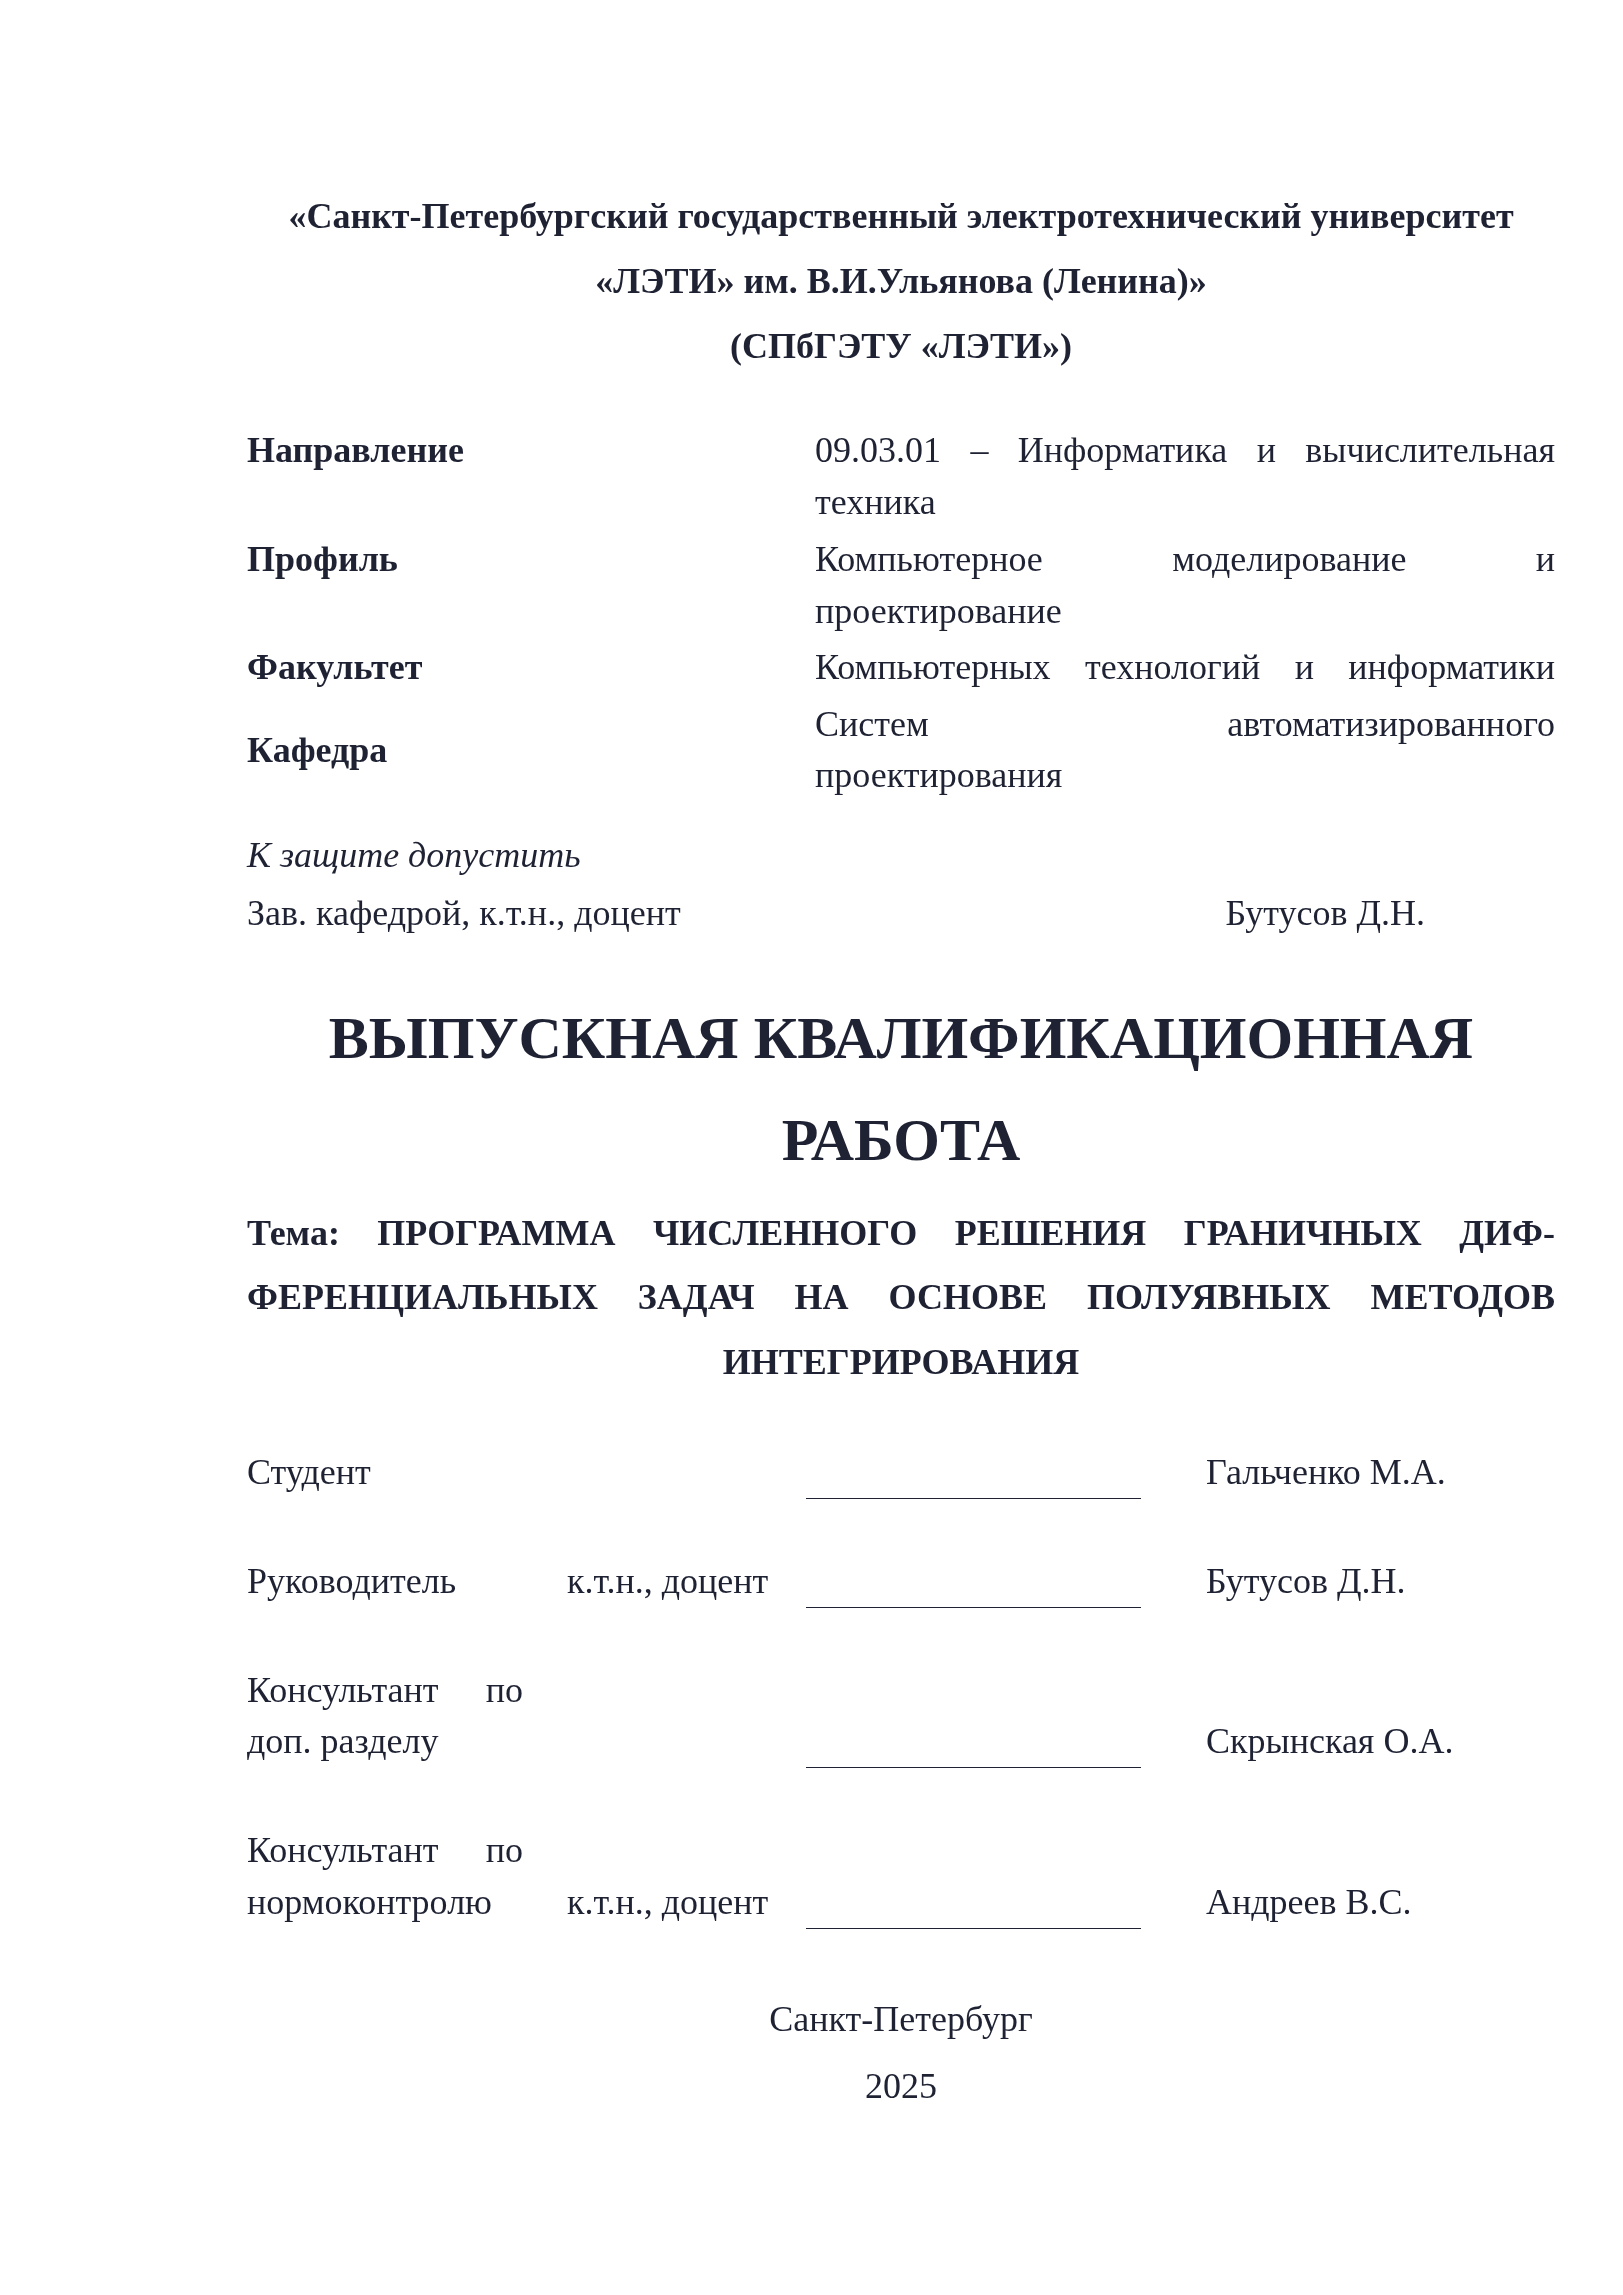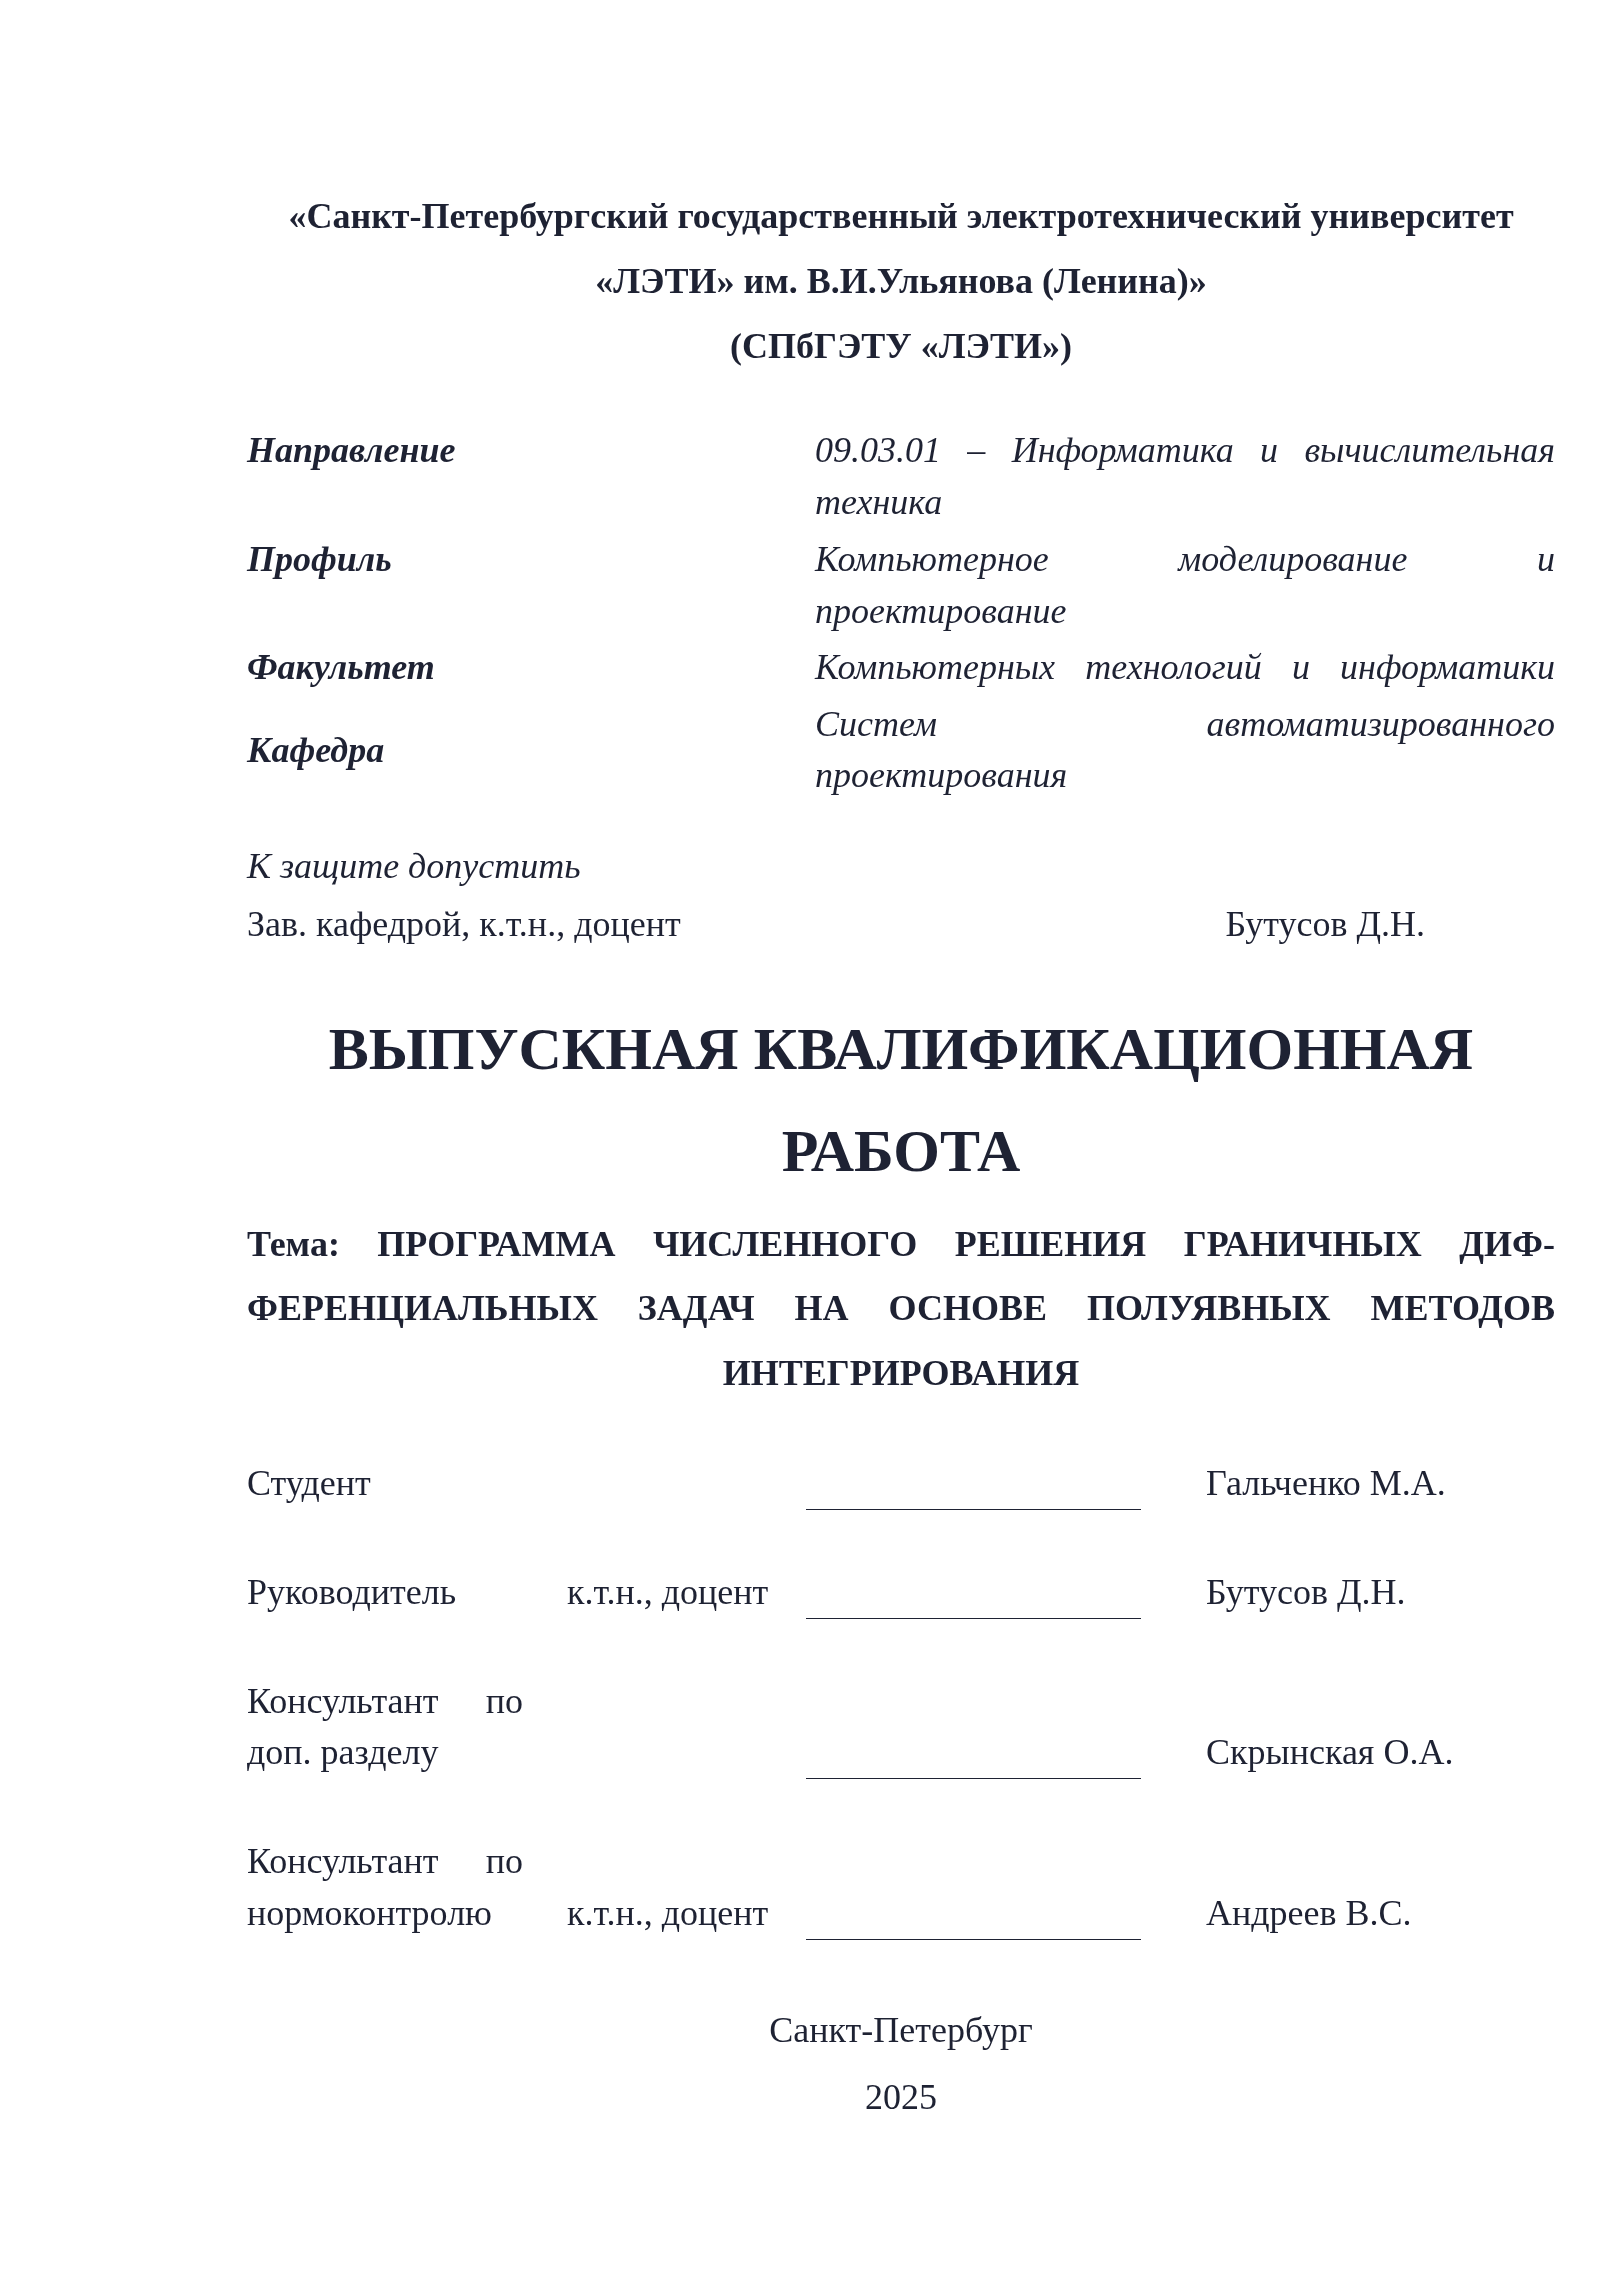--- a/index.html
+++ b/index.html
@@ -17,28 +17,28 @@
     padding: 184px 68px 0 247px;
     overflow: hidden;
     background: #ffffff;
   }
 
   
   .header { text-align: center; font-weight: bold; line-height: 1.8; }
 
   
   .fields { margin-top: 47px; }
-  .field-row { display: flex; line-height: 1.44; margin-bottom: 4.7px; font-style: italic; }
+  .field-row { display: flex; line-height: 1.44; margin-bottom: 4.7px; }
   .field-row.center-label { align-items: center; }
   .field-label { width: 568px; flex-shrink: 0; font-weight: bold; }
   .field-value { flex: 1; }
   .jline { text-align: justify; text-align-last: justify; }
 
   
-  .admit { margin-top: 39px; line-height: 1.44; }
+  .admit { margin-top: 28px; line-height: 1.44; }
   .admit-permit { font-style: italic; }
   .admit-row { display: flex; margin-top: 6.3px; }
   .head-name { margin-left: auto; margin-right: 130px; white-space: nowrap; }
 
   
   .main-title { margin-top: 47px; text-align: center; font-weight: bold; font-size: 60px; line-height: 1.7; }
 
   
   .theme { margin-top: 9.4px; font-weight: bold; line-height: 1.8; }
   .theme-center { text-align: center; }

